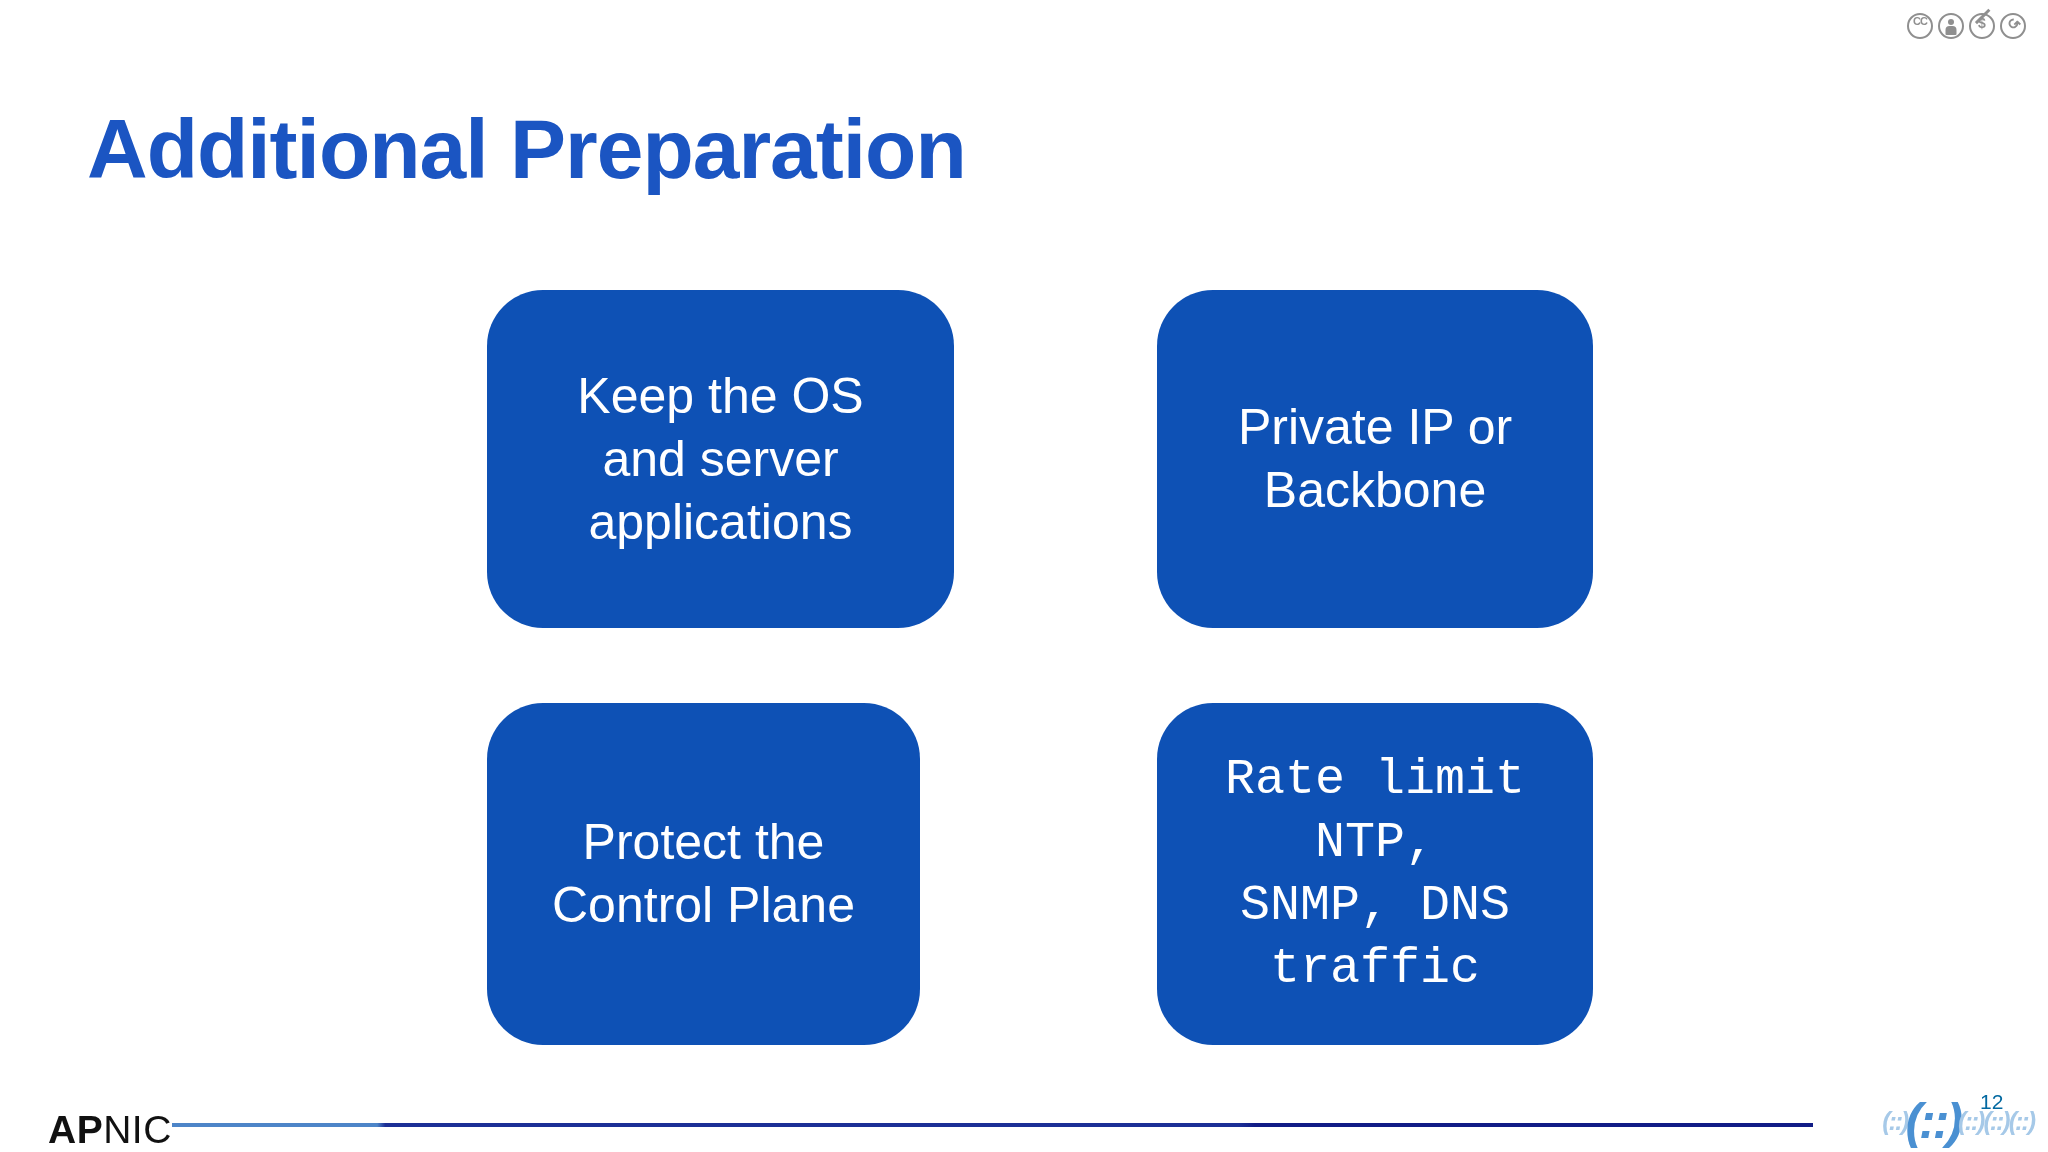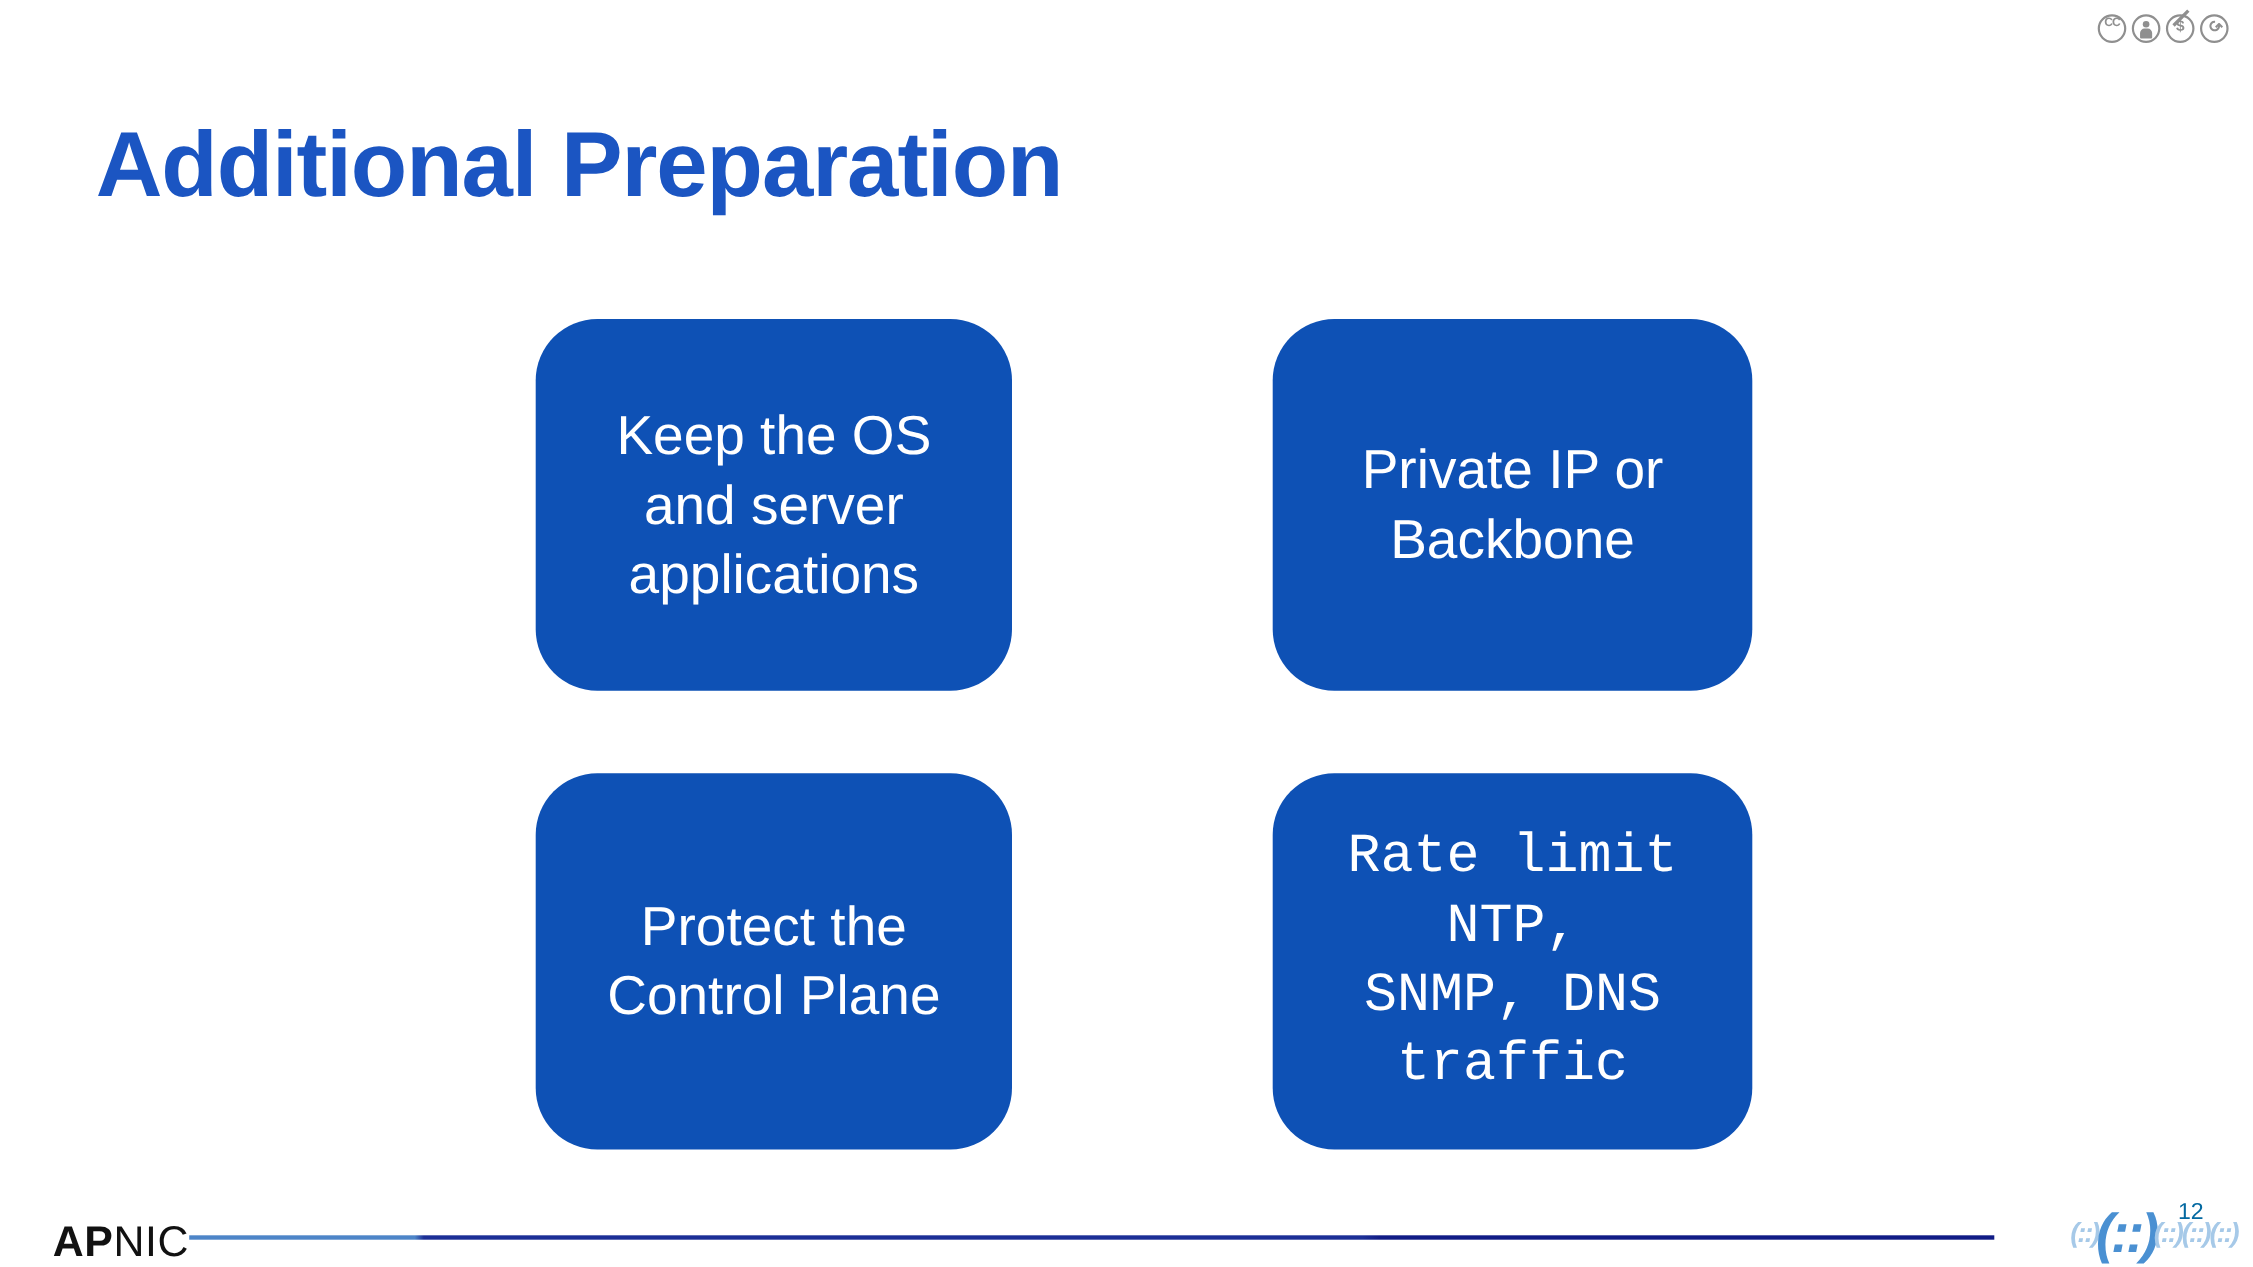--- a/index.html
+++ b/index.html
@@ -91,21 +91,21 @@
     border-radius: 56px;
     color: #ffffff;
     display: flex;
     flex-direction: column;
     align-items: center;
     justify-content: center;
     text-align: center;
     font-size: 50px;
     line-height: 63px;
   }
-  .box-1 { left: 487px; top: 290px; width: 433px; height: 338px; }
+  .box-1 { left: 487px; top: 290px; width: 467px; height: 338px; }
   .box-2 { left: 1157px; top: 290px; width: 436px; height: 338px; }
   .box-3 { left: 487px; top: 703px; width: 433px; height: 342px; }
   .box-4 { left: 1157px; top: 703px; width: 436px; height: 342px; font-family: Liberation Mono, monospace; }
 
   
   .apnic-logo {
     position: absolute;
     left: 48px;
     top: 1108px;
     font-size: 39px;

